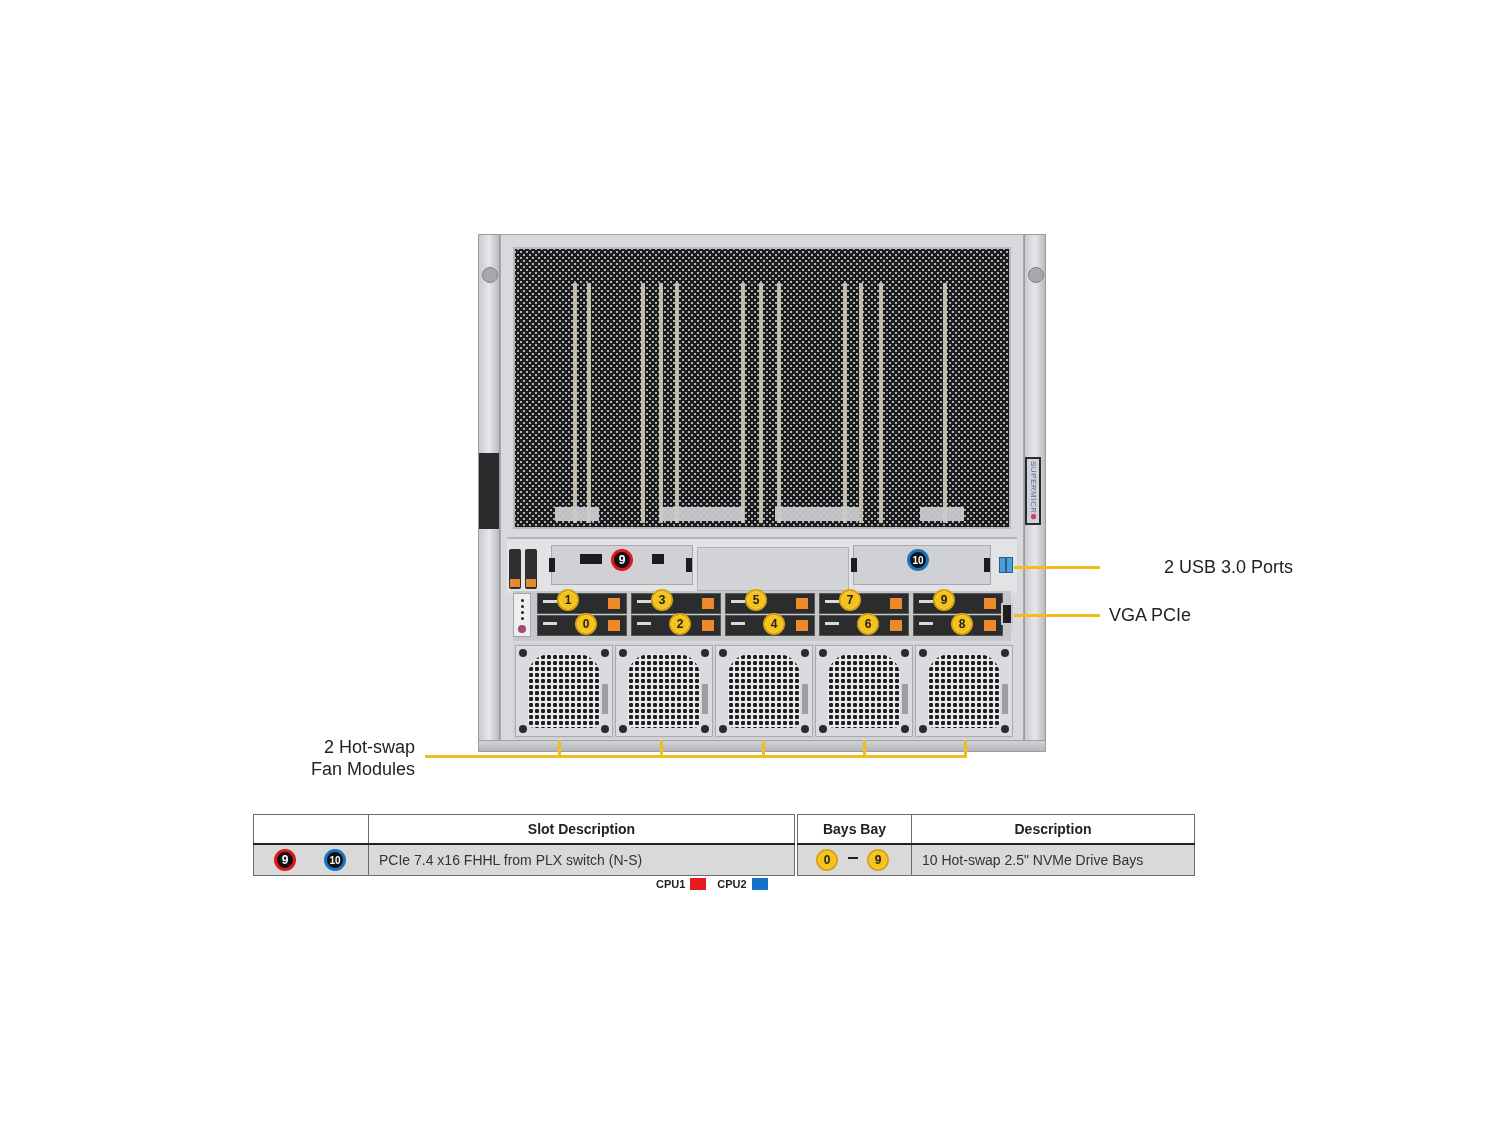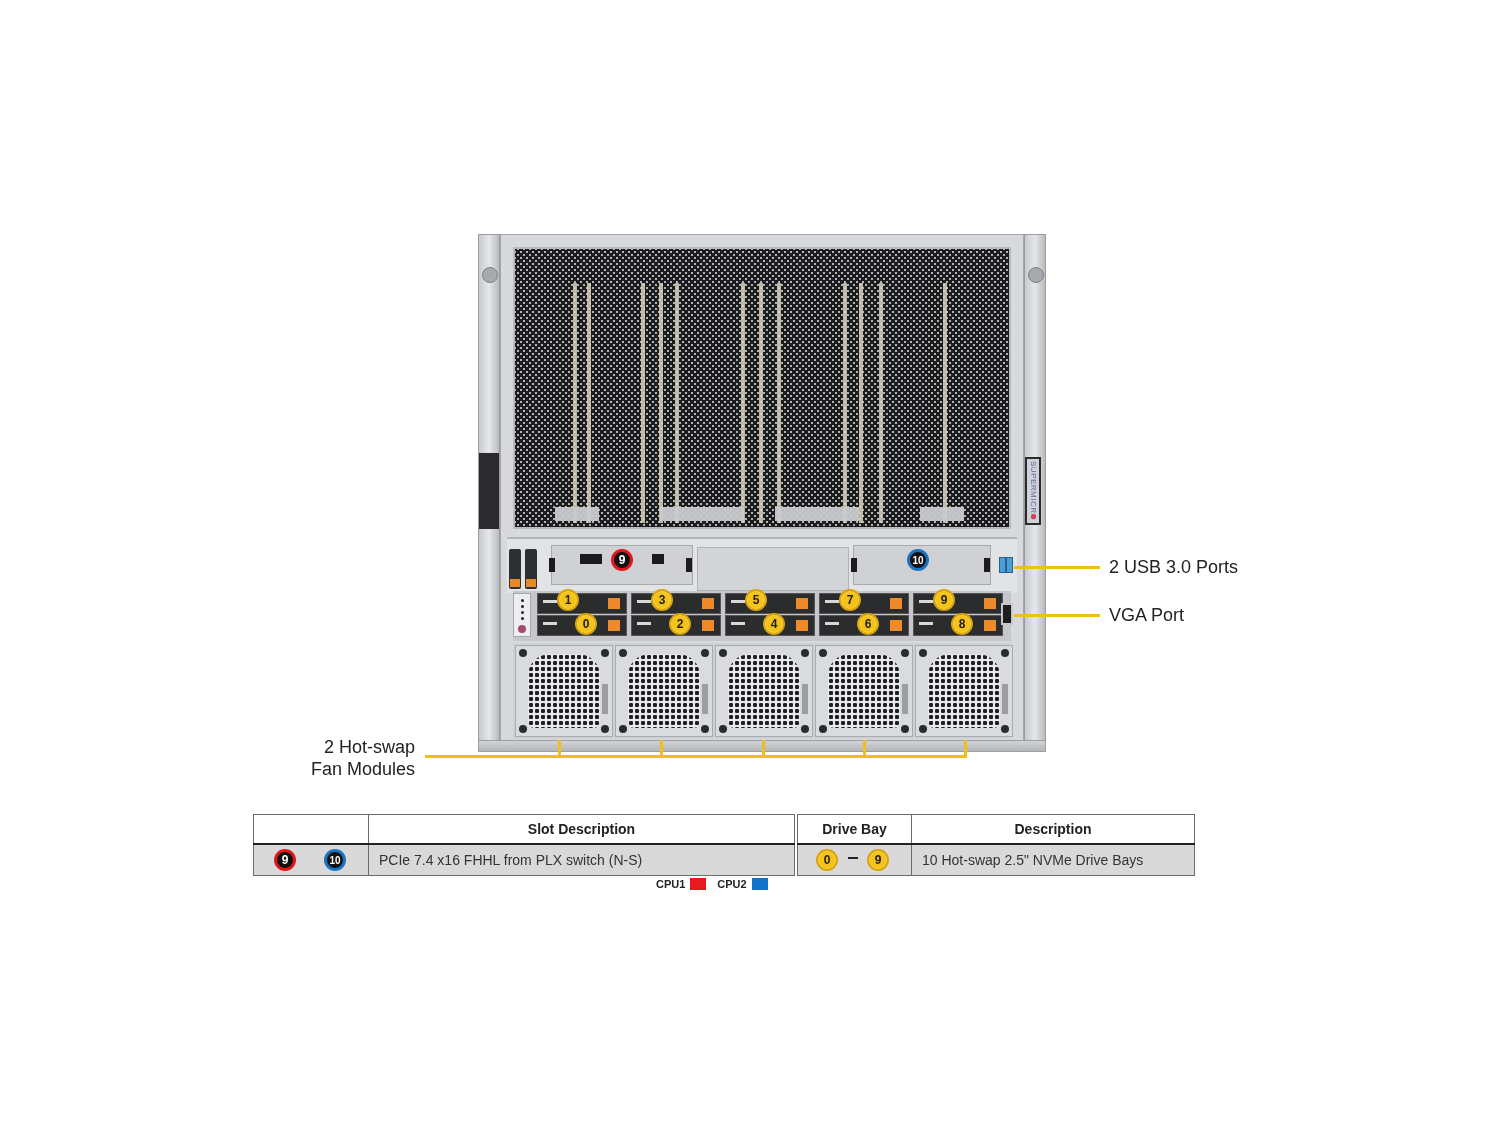--- a/index.html
+++ b/index.html
@@ -266,24 +266,24 @@
         <div class="screw" style="left:3px;bottom:3px"></div>
           <div class="screw" style="right:3px;bottom:3px"></div>
         <div class="handle" style="right:4px"></div>
       </div>
     </div>
   </div>
   <div class="bottom-rail"></div>
 </div>
 
 <div class="line" style="left:1014px;top:566px;width:86px;height:3px"></div>
-<div class="callout-label" style="left:1109px;top:556px">2 USB 3.0 Ports</div>
+<div class="callout-label" style="left:1164px;top:556px">2 USB 3.0 Ports</div>
 
 <div class="line" style="left:1014px;top:614px;width:86px;height:3px"></div>
-<div class="callout-label" style="left:1109px;top:604px">VGA Port</div>
+<div class="callout-label" style="left:1109px;top:604px">VGA PCIe</div>
 
 <div class="line" style="left:425px;top:755px;width:542px;height:3px"></div>
 <div class="line" style="left:558px;top:740px;width:3px;height:16px"></div>
 <div class="line" style="left:660px;top:740px;width:3px;height:16px"></div>
 <div class="line" style="left:762px;top:740px;width:3px;height:16px"></div>
 <div class="line" style="left:863px;top:740px;width:3px;height:16px"></div>
 <div class="line" style="left:964px;top:740px;width:3px;height:16px"></div>
 <div class="callout-label right-align" style="left:290px;top:736px;width:125px">
   <div>2 Hot-swap</div>
   <div>Fan Modules</div>
@@ -314,21 +314,21 @@
 <div class="legend">
   <span>CPU1</span>
   <span class="swatch" style="background:#e8191f"></span>
   <span>CPU2</span>
   <span class="swatch" style="background:#1373c9"></span>
 </div>
 
 <table style="left:797px;top:814px;width:398px">
   <thead>
     <tr>
-      <th style="width:113px">Drive Bay</th>
+      <th style="width:113px">Bays Bay</th>
       <th>Description</th>
     </tr>
   </thead>
   <tbody>
     <tr>
       <td class="icons">
         <div class="bubble yellow cell-bubble" style="left:18px">
             <span>0</span>
           </div>
         <div class="dash" style="left:50px"></div>

